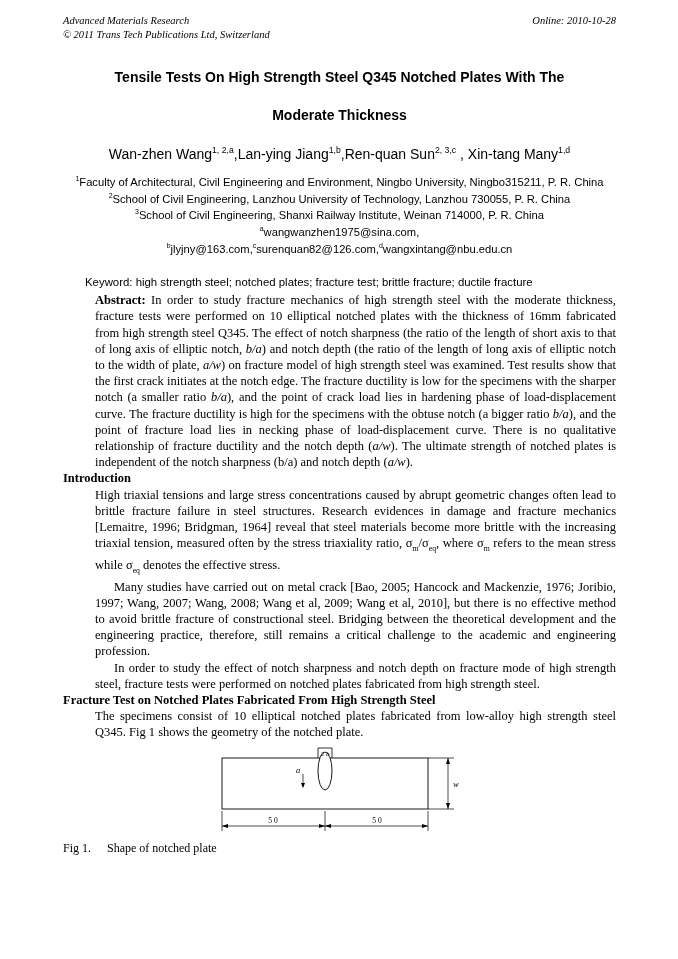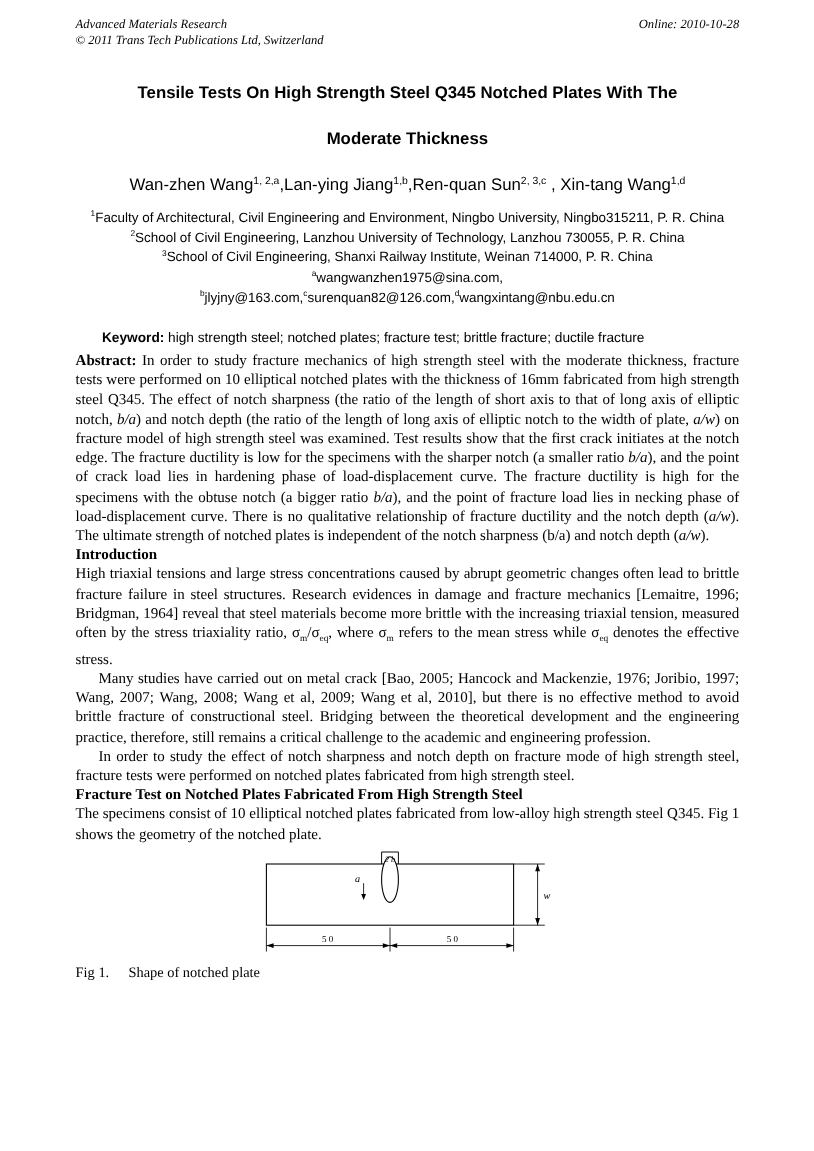--- a/index.html
+++ b/index.html
@@ -36,24 +36,24 @@
     margin-top: 12px; text-align: center;
     font-family: "Liberation Sans", sans-serif;
     font-size: 11.2px; line-height: 1.42;
   }
 
   .keyword {
     margin-top: 19px; padding-left: 22px;
     font-family: "Liberation Sans", sans-serif;
     font-size: 11.4px;
   }
-  .keyword b { font-weight: bold; }
+  .keyword b { font-weight: normal; }
 
   .body-text {
-    font-size: 12.5px; line-height: 16.2px; text-align: justify;
+    font-size: 12.5px; line-height: 16.2px; text-align: justify; margin-left: 32px;
   }
   .abstract { margin-top: 4px; }
   .h-bold { font-weight: bold; font-size: 12.5px; line-height: 16.2px; }
   .p-indent { text-indent: 19px; }
 
   .figure-wrap { margin-top: 6px; }
   .figure-svg { display: block; margin-left: 119px; }
   .figure-svg text { font-family: "Liberation Serif", serif; }
 
   .caption { font-size: 12px; margin-top: 2px; }
@@ -70,21 +70,21 @@
       <div>© 2011 Trans Tech Publications Ltd, Switzerland</div>
     </div>
     <div class="hdr-right">Online: 2010-10-28</div>
   </div>
 
   <div class="title-block">
     <div>Tensile Tests On High Strength Steel Q345 Notched Plates With The</div>
     <div class="title-line2">Moderate Thickness</div>
   </div>
 
-  <div class="authors"><span>Wan-zhen Wang</span><sup>1, 2,a</sup><span>,Lan-ying Jiang</span><sup>1,b</sup><span>,Ren-quan Sun</span><sup>2, 3,c</sup><span> , Xin-tang Wang</span><sup>1,d</sup></div>
+  <div class="authors"><span>Wan-zhen Wang</span><sup>1, 2,a</sup><span>,Lan-ying Jiang</span><sup>1,b</sup><span>,Ren-quan Sun</span><sup>2, 3,c</sup><span> , Xin-tang Many</span><sup>1,d</sup></div>
 
   <div class="affils">
     <div><sup>1</sup><span>Faculty of Architectural, Civil Engineering and Environment, Ningbo University, Ningbo315211, P. R. China</span></div>
     <div><sup>2</sup><span>School of Civil Engineering, Lanzhou University of Technology, Lanzhou 730055, P. R. China</span></div>
     <div><sup>3</sup><span>School of Civil Engineering, Shanxi Railway Institute, Weinan 714000, P. R. China</span></div>
     <div><sup>a</sup><span>wangwanzhen1975@sina.com,</span></div>
     <div><sup>b</sup><span>jlyjny@163.com,</span><sup>c</sup><span>surenquan82@126.com,</span><sup>d</sup><span>wangxintang@nbu.edu.cn</span></div>
   </div>
 
   <div class="keyword"><b>Keyword:</b><span> high strength steel; notched plates; fracture test; brittle fracture; ductile fracture</span></div>

